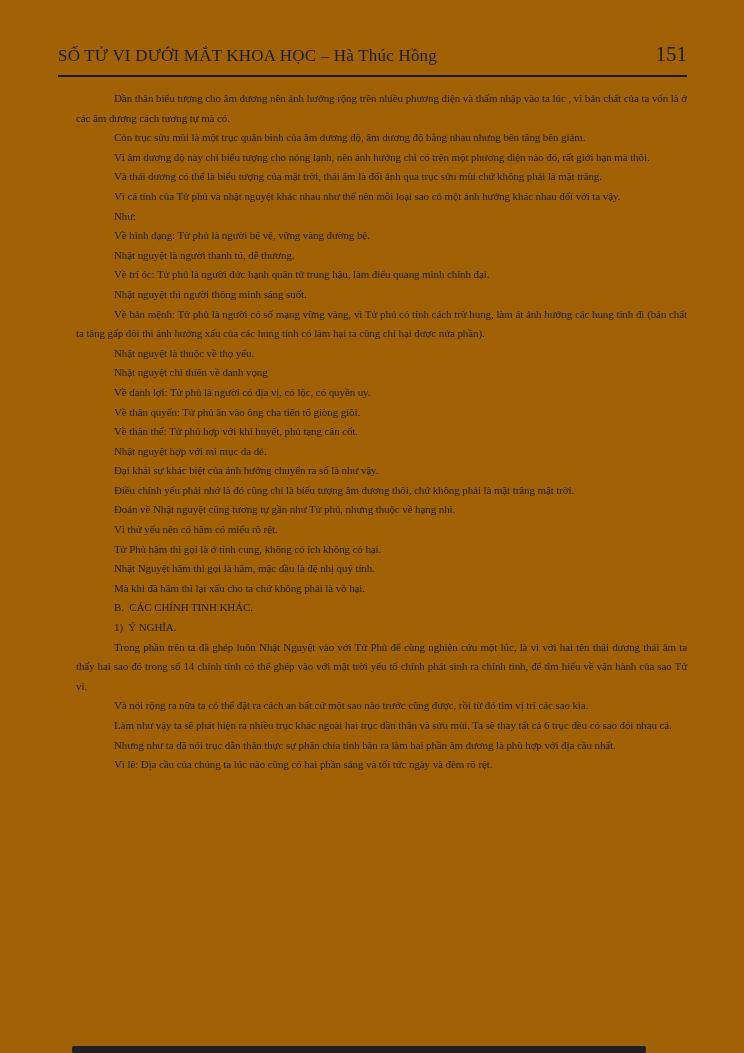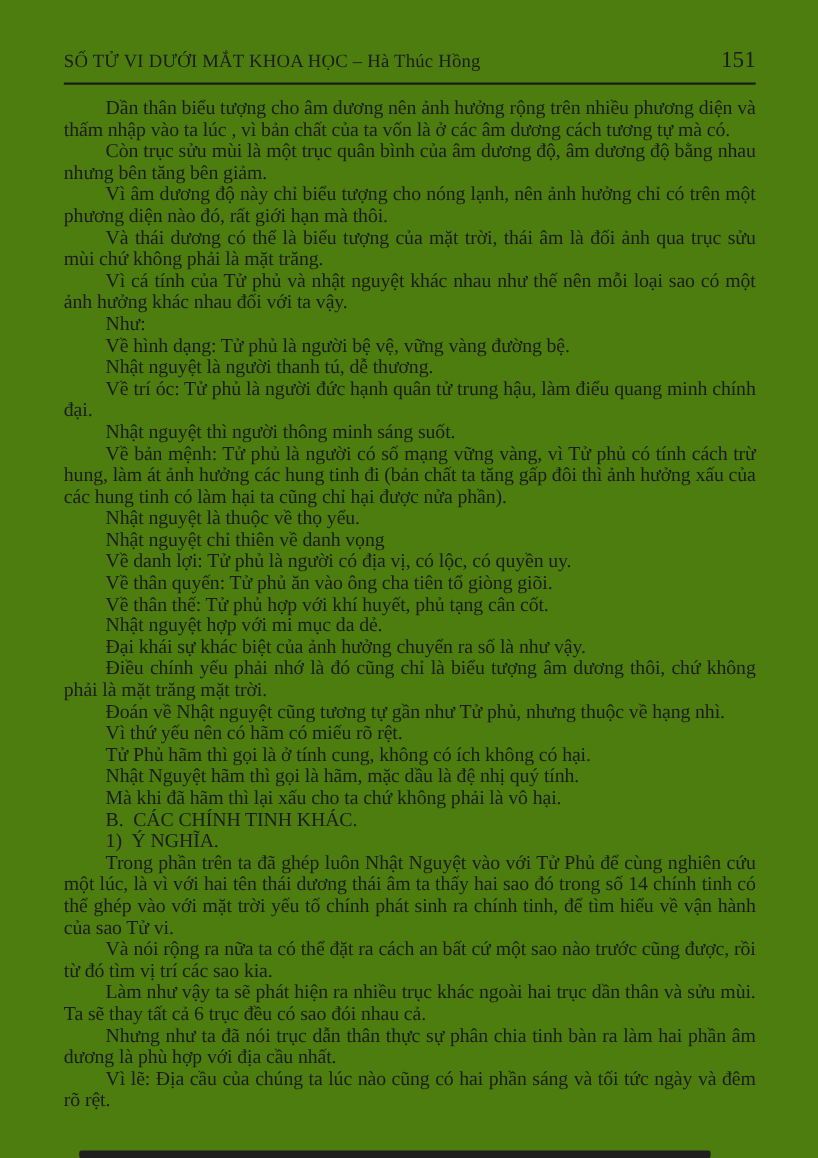--- a/index.html
+++ b/index.html
@@ -4,21 +4,21 @@
 <style>
   html, body {
     margin: 0;
     padding: 0;
     background: #fcfcfc;
   }
   .page {
     position: relative;
     width: 744px;
     height: 1053px;
-    background: #4d7c0f;
+    background: #a16207;
     color: #1c1c1c;
     font-family: "Liberation Serif", serif;
     overflow: hidden;
     box-sizing: border-box;
   }
   .doc-header {
     display: flex;
     justify-content: space-between;
     align-items: baseline;
     padding: 44px 57px 0 58px;
@@ -31,22 +31,22 @@
   .page-number {
     font-size: 21px;
   }
   .header-rule {
     margin: 9px 57px 0 58px;
     border: 0;
     border-top: 2px solid #1a1a1a;
     height: 0;
   }
   .doc-body {
-    padding: 12px 57px 0 58px;
-    font-size: 18px;
+    padding: 12px 57px 0 76px;
+    font-size: 11px;
     line-height: 19.6px;
     text-align: justify;
     letter-spacing: -0.1px;
   }
   .doc-body p {
     margin: 0;
     text-indent: 38px;
   }
   .doc-body p.heading {
     white-space: pre-wrap;

